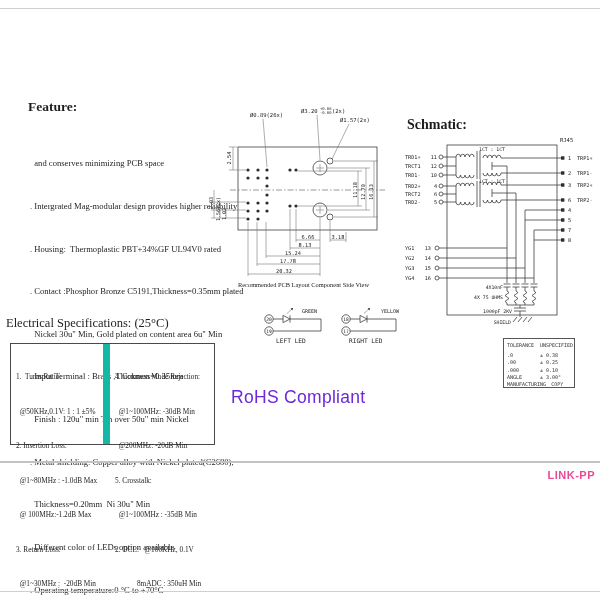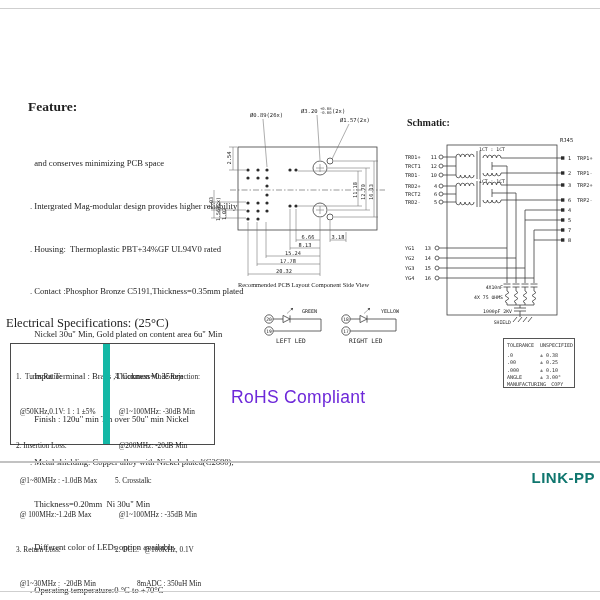--- a/index.html
+++ b/index.html
@@ -15,21 +15,21 @@
   .spec-col.right{flex:1;border-left:7px solid #14b8a6;}
   .watermark{position:absolute;left:231px;top:387px;font-family:"Liberation Sans",sans-serif;
              font-size:17.5px;color:#6d28d9;letter-spacing:.3px;}
   .tol-box{position:absolute;left:503px;top:338px;width:72px;height:50px;border:1px solid #555;
            font-family:"DejaVu Sans Mono",monospace;font-size:5px;color:#333;
            padding:3px 0 0 3px;box-sizing:border-box;}
   .tol-row{display:flex;line-height:7.2px;}
   .tol-k{width:33px;}
   .tol-foot{display:flex;gap:5px;line-height:7.2px;}
   .brand{position:absolute;right:5px;top:469px;font-family:"Liberation Sans",sans-serif;
-         font-weight:bold;font-size:15px;color:#0f766e;letter-spacing:.5px;}
+         font-weight:bold;font-size:11px;color:#ec4899;letter-spacing:.5px;}
   svg{position:absolute;overflow:visible;}
   svg text{font-family:"DejaVu Sans Mono",monospace;fill:#222;}
   .serif-t{font-family:"Liberation Serif",serif !important;}
   .ln{stroke:#3f3f3f;stroke-width:.8;fill:none;}
   .dm{stroke:#6a6a6a;stroke-width:.55;fill:none;}
   .dash{stroke:#555;stroke-width:.6;fill:none;stroke-dasharray:6 2 1.5 2;}
   .dot{fill:#2c2c2c;}
   .pad{fill:#2c2c2c;}
 </style>
 </head>
@@ -215,21 +215,21 @@
       <path class="ln" d="M367,319 H396 V331 H350.2"></path>
       <g>
         <line x1="364" y1="313.5" x2="370" y2="308" class="dm"></line>
         <polygon points="370,308 367.6,308.6 369.3,310.4" class="dot"></polygon>
       </g>
       <text x="381" y="312.5" font-size="5">YELLOW</text>
       <text x="349" y="343" font-size="6.2">RIGHT LED</text>
     </g>
   </svg>
 
-  <div style="position:absolute;left:407px;top:117px;font-size:10px;font-weight:bold;">Schmatic:</div>
+  <div style="position:absolute;left:407px;top:117px;font-size:14px;font-weight:bold;">Schmatic:</div>
   <svg style="left:400px;top:130px;" width="200" height="205" viewBox="400 130 200 205">
     <rect x="447" y="145" width="110" height="170" class="ln"></rect>
     <text x="560" y="141.5" font-size="5.5">RJ45</text>
 
     <g>
       <text x="405" y="158.8" font-size="5.2">TRD1+</text>
       <text x="437" y="158.8" font-size="5.2" text-anchor="end">11</text>
       <circle cx="441" cy="157" r="2" class="ln"></circle>
         <line x1="443" y1="157" x2="456" y2="157" class="ln"></line>
       <text x="405" y="167.8" font-size="5.2">TRCT1</text>

